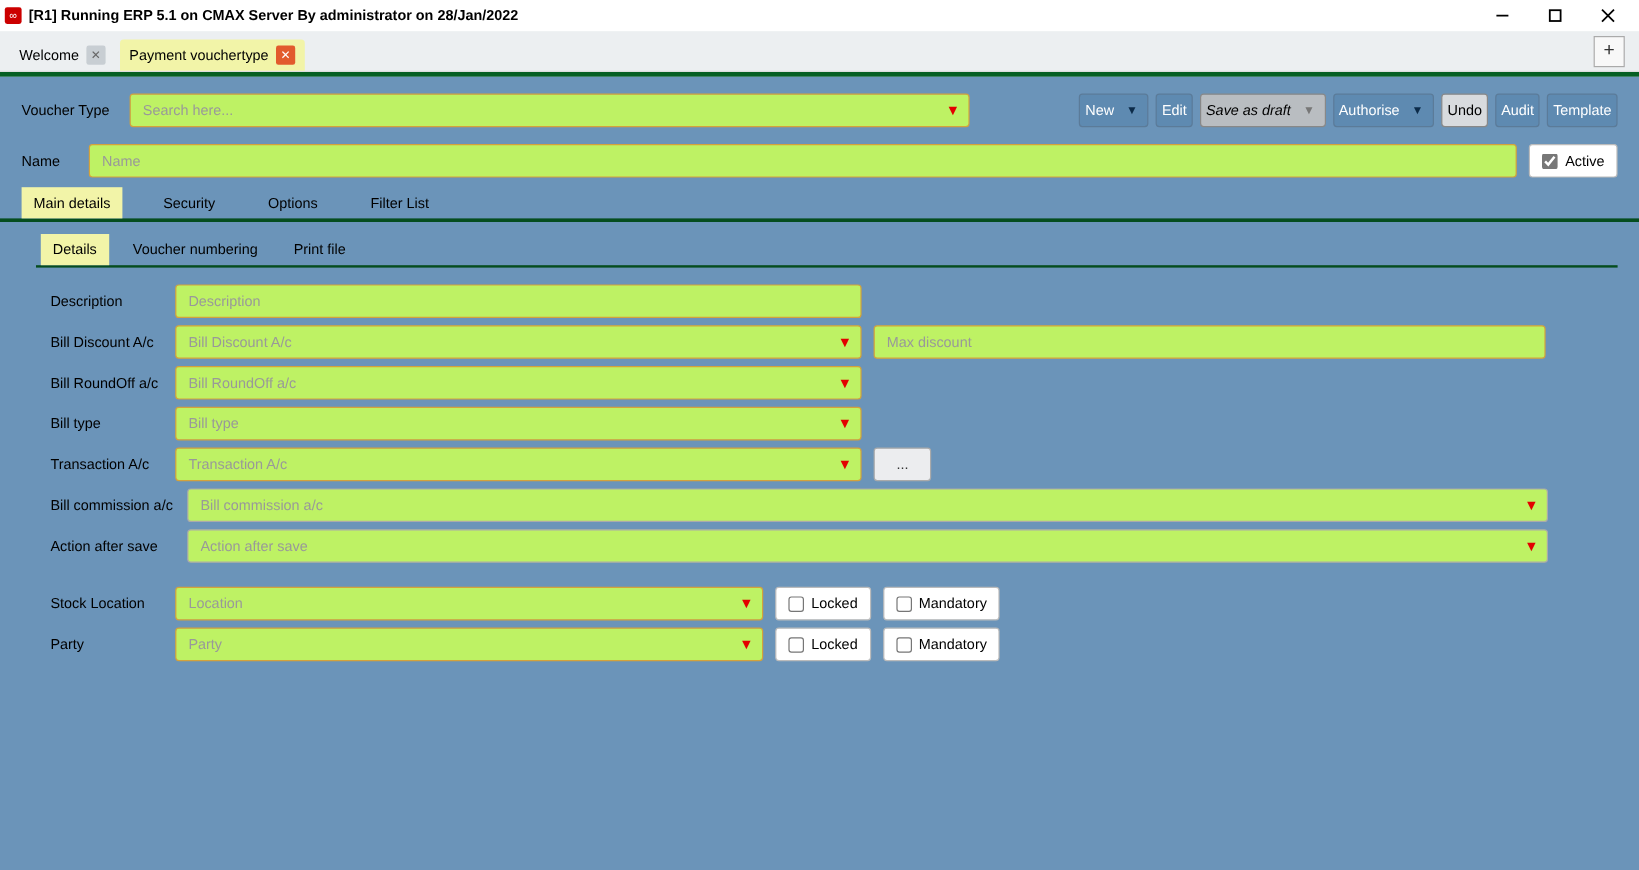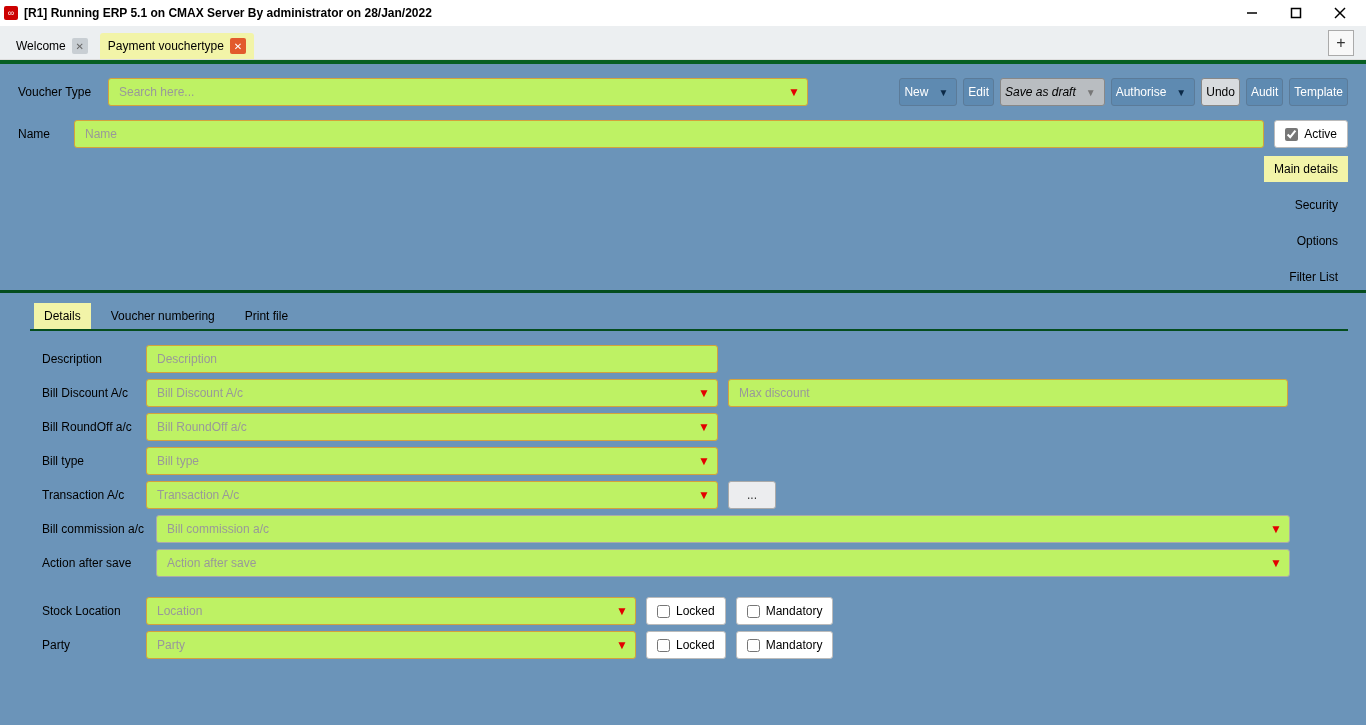--- a/index.html
+++ b/index.html
@@ -44,21 +44,21 @@
 .tb-btn.draft { background:#b9bdc1; color:#000; border-color:#888;font-style:italic; }
 .tb-btn.undo { background:#d8dbde; color:#000; border-color:#888; }
 .tb-btn.plain { background:#5e8ab1; }
 
 
 .name-input { flex:1; }
 .check-wrap { height:28px; background:#fff; border:1px solid #bbb; border-radius:3px; display:flex; align-items:center; gap:6px; padding:0 10px; font-size:12px; color:#000; }
 .check-wrap input[type=checkbox] { accent-color:#777; }
 
 
-.innertabs { display:flex; gap:10px; align-items:flex-end; border-bottom: 3px solid #054d1e; margin: 0 -18px 6px -18px; padding: 0 18px; flex-direction: column; }
+.innertabs { display:flex; gap:24px; align-items:flex-end; border-bottom: 3px solid #054d1e; margin: 0 -18px 6px -18px; padding: 0 18px; }
 .innertab { padding: 6px 10px; font-size: 12px; color:#000; cursor:default; }
 .innertab.active { background:#f2f4a8; }
 
 .subtabs { display:flex; gap:10px; align-items:flex-end; border-bottom: 2px solid #054d1e; margin: 10px 0 14px 12px; padding: 0 4px; }
 
 
 .form-area { padding: 0 0 0 24px; }
 .frow { display:flex; align-items:center; gap:10px; margin-bottom:6px; }
 .flabel { width: 94px; font-size:12px; color:#000; flex-shrink:0; }
 .fcontrol { position:relative; }

